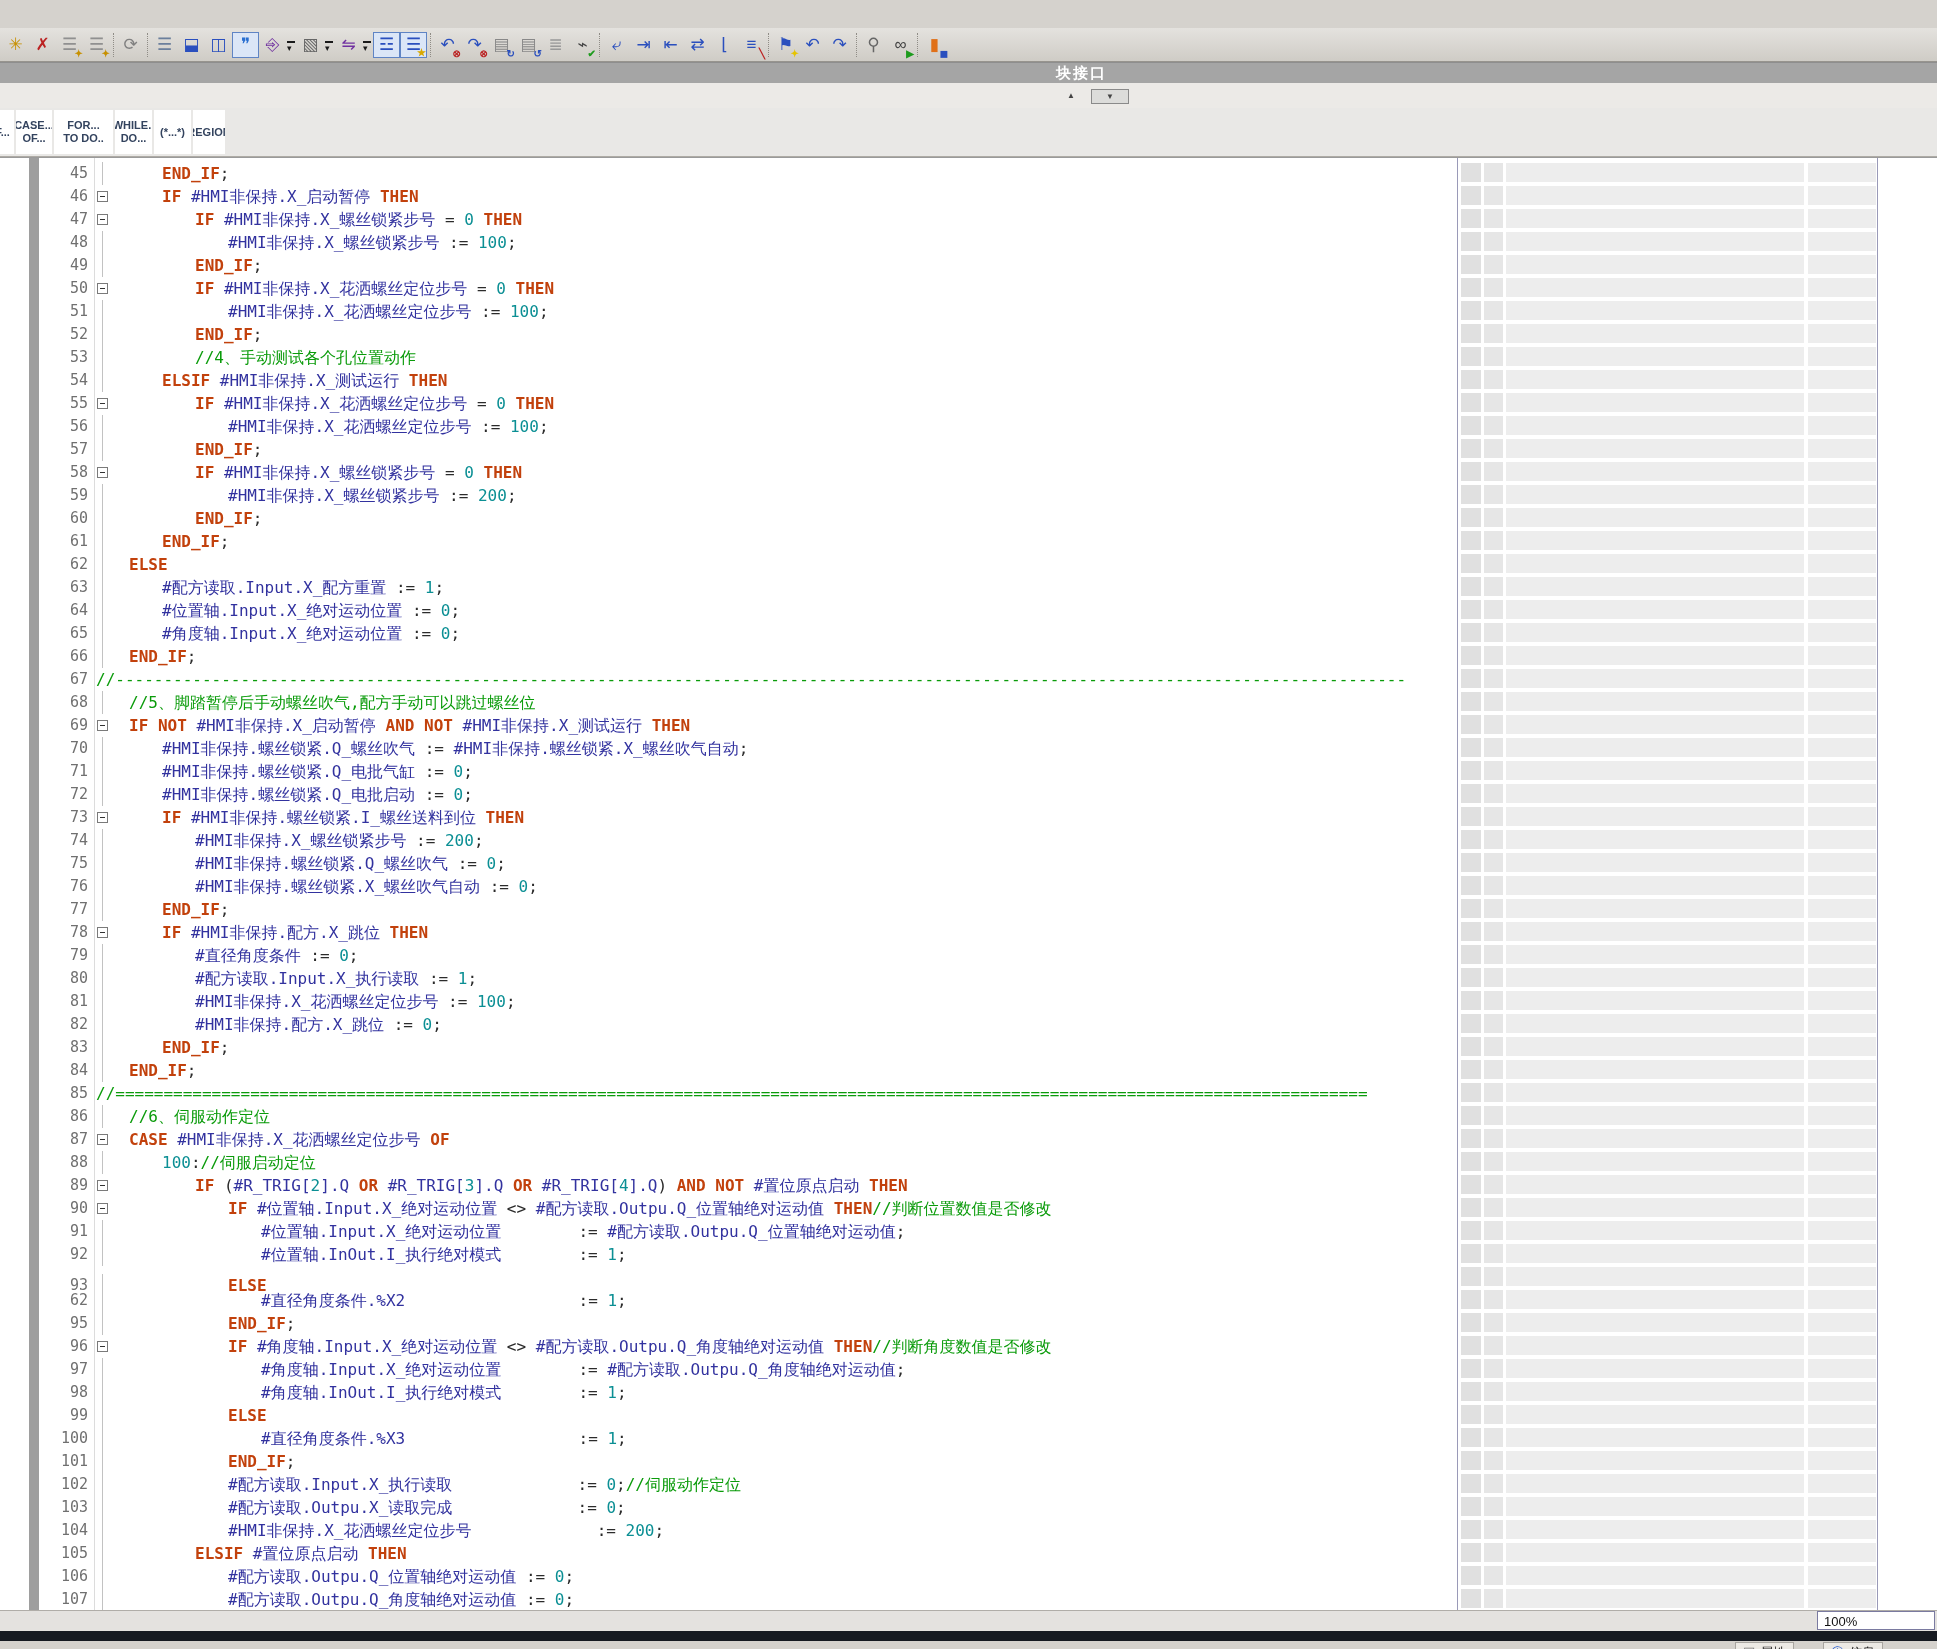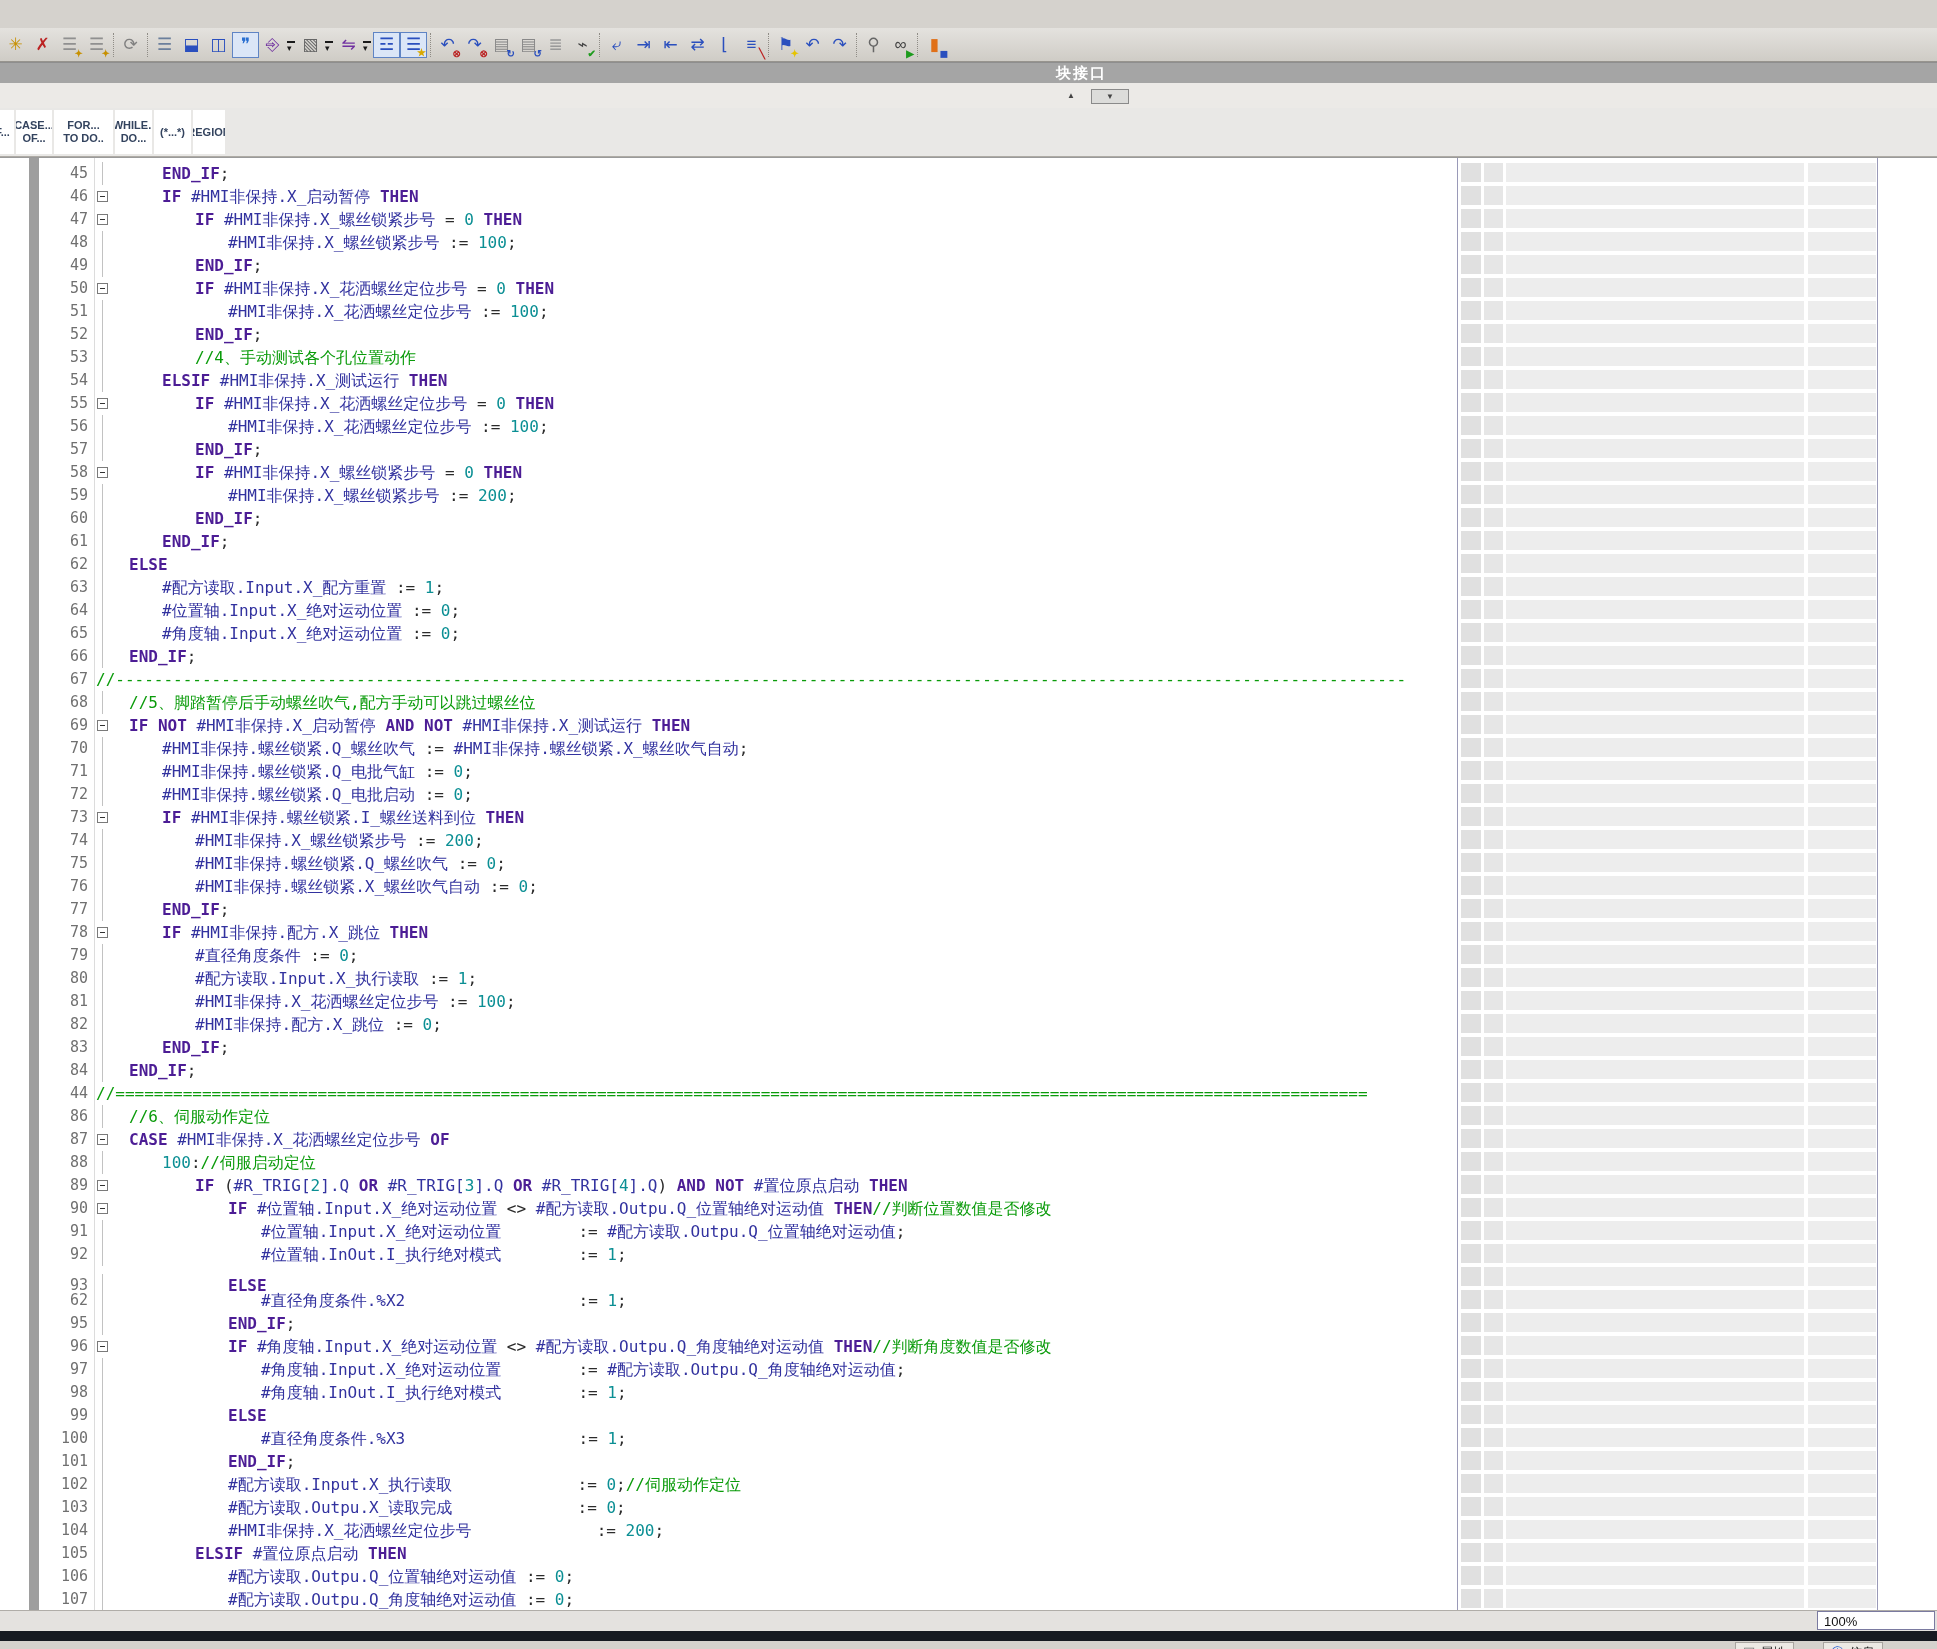--- a/index.html
+++ b/index.html
@@ -36,21 +36,21 @@
   .bp-strip{position:absolute;left:29px;top:0;bottom:0;width:10px;background:#9e9e9e;}
   .num-sep{position:absolute;left:94px;top:0;bottom:0;width:1px;background:#dcdcdc;}
   .code-line{position:absolute;left:0;right:0;height:23px;}
   .ln-num{position:absolute;left:42px;width:46px;text-align:right;color:#707070;
           font-family:"DejaVu Sans Mono","Liberation Mono",monospace;font-size:15px;line-height:23px;}
   .fold-box{position:absolute;left:97px;top:6px;width:11px;height:11px;border:1px solid #7a7a7a;background:#fff;box-sizing:border-box;}
   .fold-box::after{content:"";position:absolute;left:2px;right:2px;top:4px;height:1px;background:#333;}
   .fold-tick{position:absolute;left:102px;top:0;height:23px;width:1px;background:#c2c2c2;}
   .code-text{position:absolute;top:0;line-height:23px;white-space:pre;
              font-family:"DejaVu Sans Mono","DejaVu Sans",monospace;font-size:16px;}
-  .tk-k{color:#4c1d95;font-weight:bold;}
+  .tk-k{color:#c2410c;font-weight:bold;}
   .tk-v{color:#32329f;}
   .tk-n{color:#0b8f94;}
   .tk-o{color:#2b2b2b;}
   .tk-c{color:#0a9b0a;}
   .divider{position:absolute;top:0;bottom:0;width:1px;background:#9a9ab8;}
   .d1{left:1457px;} .d2{left:1877px;}
   .mon-row{position:absolute;left:1458px;right:0;height:21px;}
   .mon-cell{position:absolute;top:0;height:19px;}
   
   .zoombar{position:absolute;top:1610px;left:0;right:0;height:21px;background:#e4e2df;border-top:1px solid #b0ada8;box-sizing:border-box;}
@@ -413,21 +413,21 @@
           <div class="ln-num">83</div>
           <div class="fold-tick"></div>
           <div class="code-text" style="left: 162px;"><span class="tk-k">END_IF</span><span class="tk-o">;</span></div>
         </div>
         <div class="code-line" style="top: 901px;">
           <div class="ln-num">84</div>
           <div class="fold-tick"></div>
           <div class="code-text" style="left: 129px;"><span class="tk-k">END_IF</span><span class="tk-o">;</span></div>
         </div>
         <div class="code-line" style="top: 924px;">
-          <div class="ln-num">44</div>
+          <div class="ln-num">85</div>
           <div class="code-text" style="left: 96px;"><span class="tk-c">//==================================================================================================================================</span></div>
         </div>
         <div class="code-line" style="top: 947px;">
           <div class="ln-num">86</div>
           <div class="fold-tick"></div>
           <div class="code-text" style="left: 129px;"><span class="tk-c">//6、伺服动作定位</span></div>
         </div>
         <div class="code-line" style="top: 970px;">
           <div class="ln-num">87</div>
           <div class="fold-box"></div>

